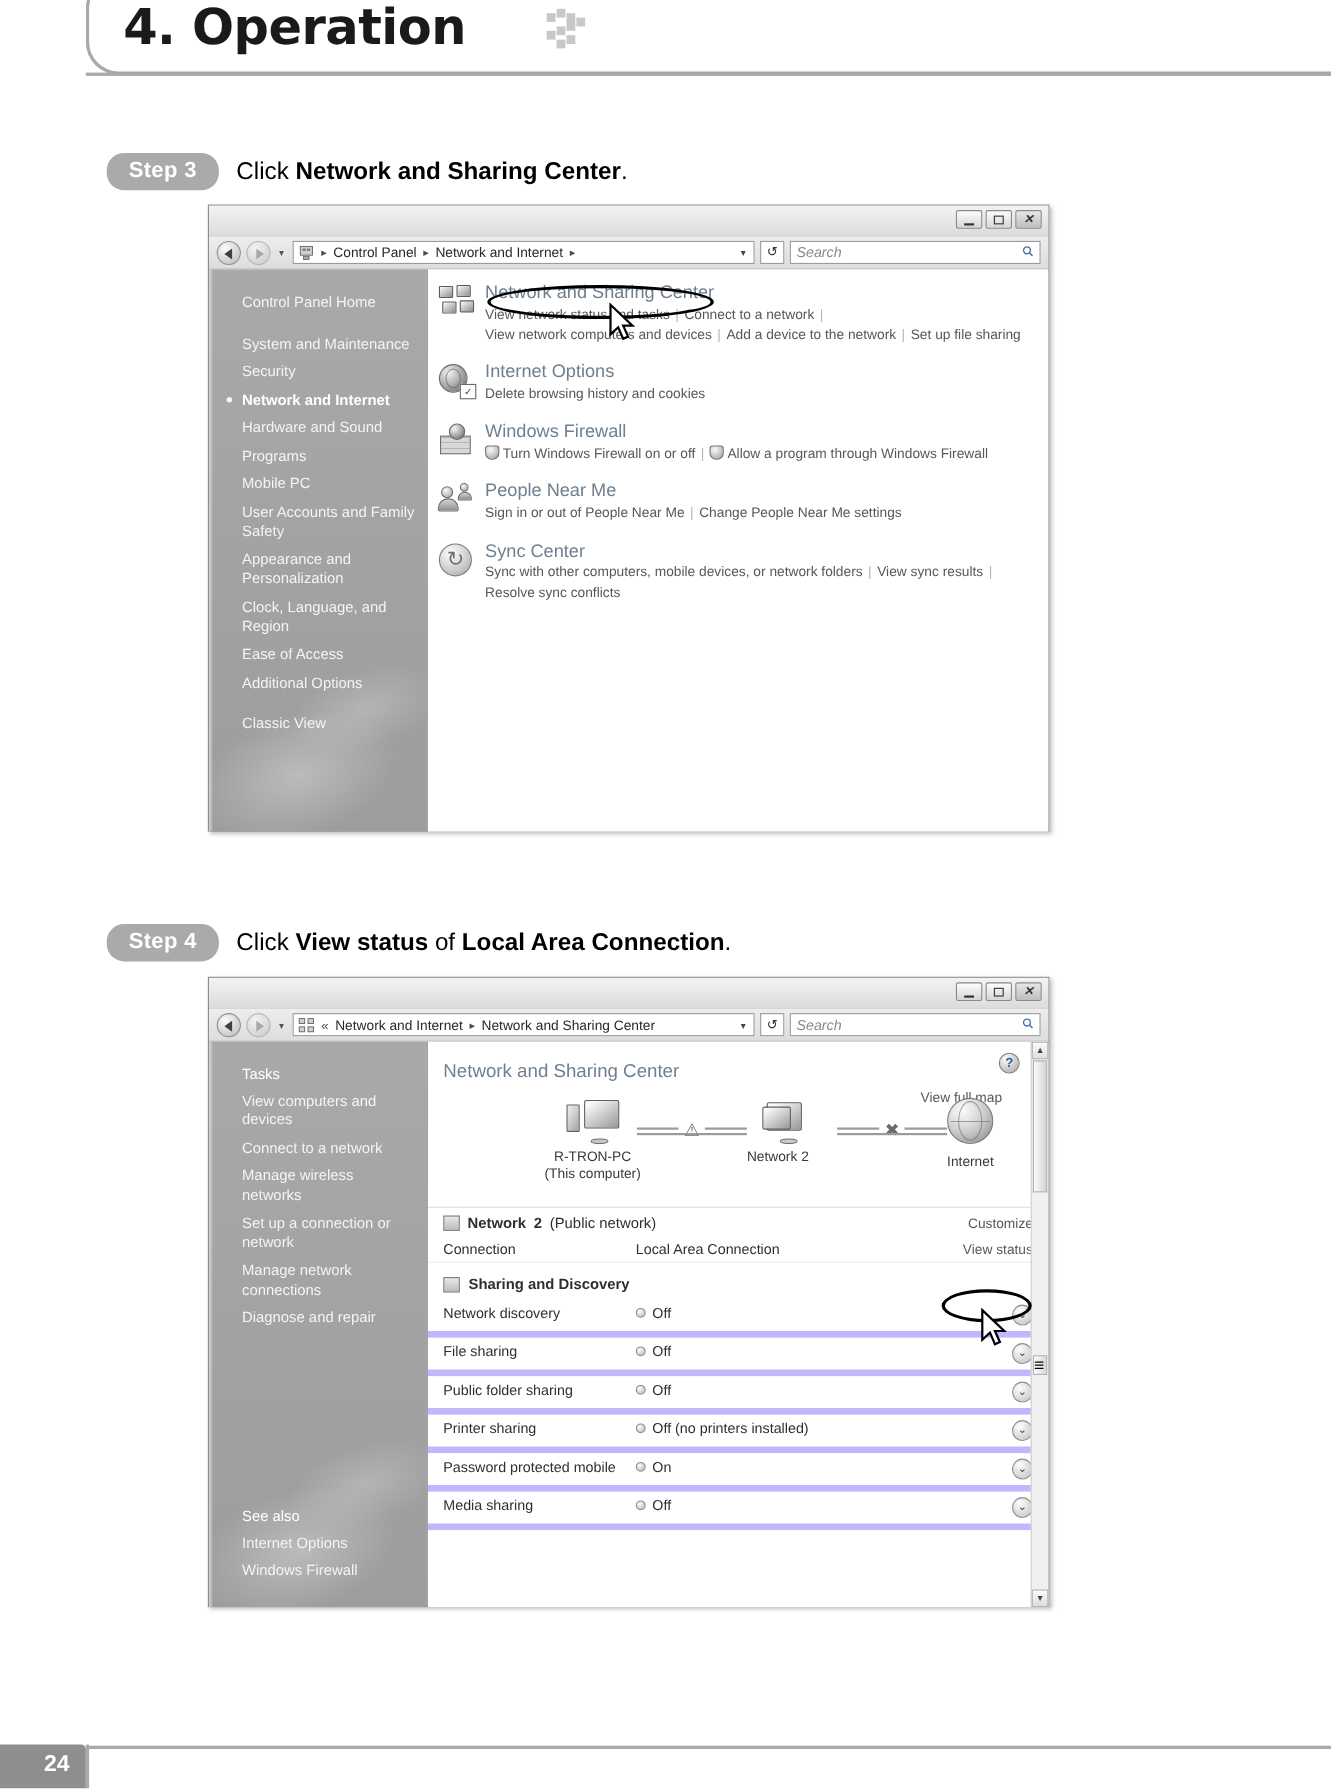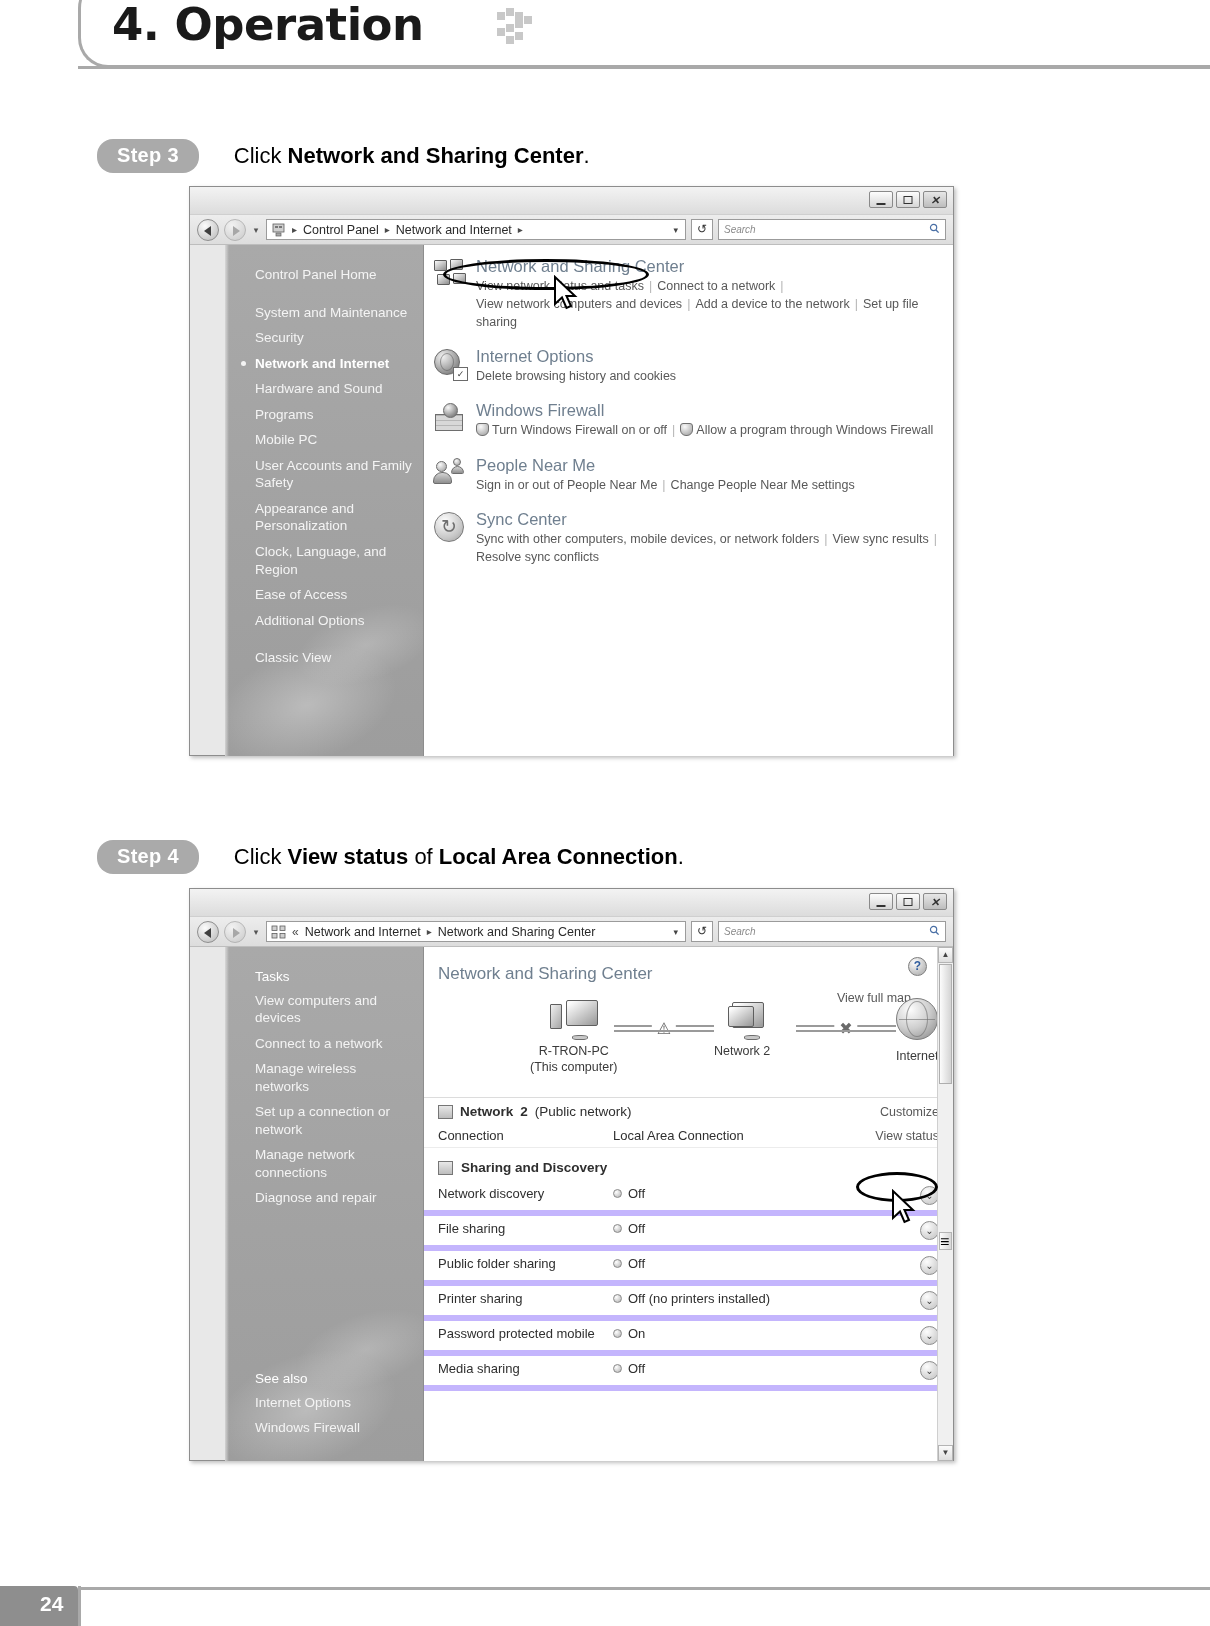--- a/index.html
+++ b/index.html
@@ -45,21 +45,21 @@
   
   .step-row { position: absolute; display: flex; align-items: center; justify-content: space-between; }
   .step-badge {
     background: #aaaaaa; color: #ffffff;
     font-size: 20px; font-weight: bold;
     padding: 5px 20px 6px 20px;
     border-radius: 16px;
     letter-spacing: 0.3px;
   }
   .step-text {
-    margin-left: 35px; font-size: 22px; color: #000;
+    margin-left: 16px; font-size: 22px; color: #000;
   }
   .step-text b { font-weight: bold; }
 
   
   .win {
     position: absolute;
     background: #e8e8e8;
     border: 1px solid #8d8d8d;
     box-shadow: 2px 2px 4px rgba(0,0,0,0.25);
     font-family: "Liberation Sans", sans-serif;
@@ -123,32 +123,31 @@
   .addr-crumb { white-space: nowrap; }
   .addr-sep { color: #4a4a4a; font-size: 10px; margin: 0 2px; }
   .addr-drop { margin-left: auto; font-size: 9px; color: #444; padding-right: 3px; }
   .refresh-btn {
     width: 22px; height: 21px; border: 1px solid #9b9b9b; background: #fff;
     flex: none; font-size: 12px; color: #333; text-align: center; line-height: 19px;
   }
   .search-field {
     width: 228px; height: 21px; background: #fff; border: 1px solid #9b9b9b;
     flex: none; display: flex; align-items: center; padding: 2px 5px;
-    font-size: 10px; color: #8a8a8a; font-style: italic;
+    font-size: 13px; color: #8a8a8a; font-style: italic;
   }
   .search-mag { margin-left: auto; font-style: normal; color: #4a6fa5; font-size: 12px; }
 
   
   .win-body { display: flex; }
   .win-side {
     width: 199px; flex: none; position: relative;
     background: linear-gradient(180deg,#a9a9a9 0%, #a2a2a2 55%, #9d9d9d 100%);
     border-right: 1px solid #8d8d8d;
     overflow: hidden;
-    margin-left: 35px;
   }
   .win-side::before {
     content: ""; position: absolute; left: -40px; bottom: -70px;
     width: 300px; height: 260px;
     background:
       radial-gradient(ellipse 150px 90px at 40% 50%, rgba(255,255,255,0.30), rgba(255,255,255,0) 62%),
       radial-gradient(ellipse 120px 60px at 65% 35%, rgba(255,255,255,0.22), rgba(255,255,255,0) 60%);
     transform: rotate(-18deg);
   }
   .win-side::after {

